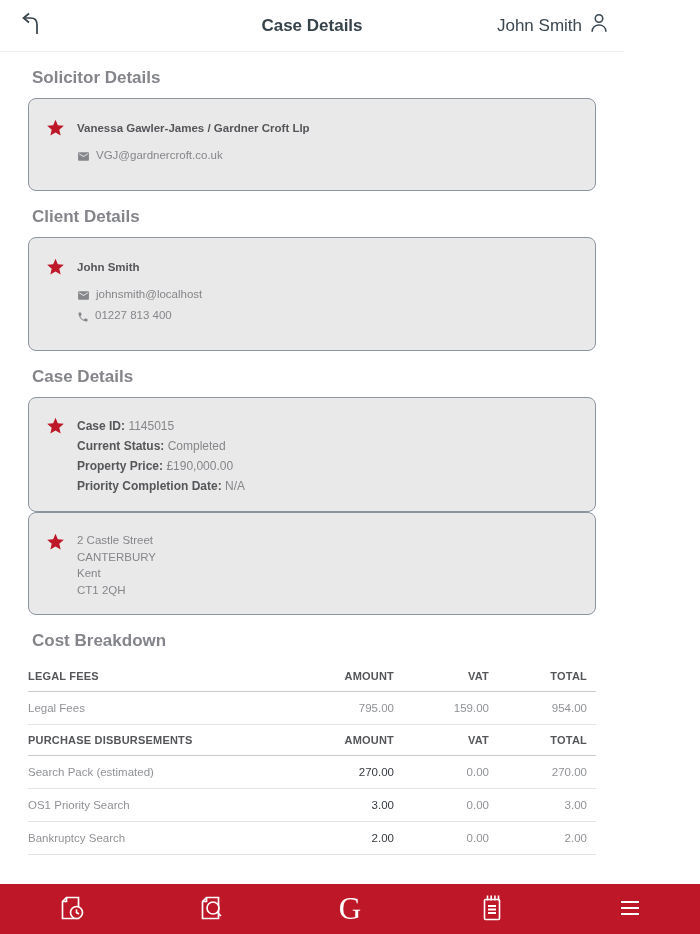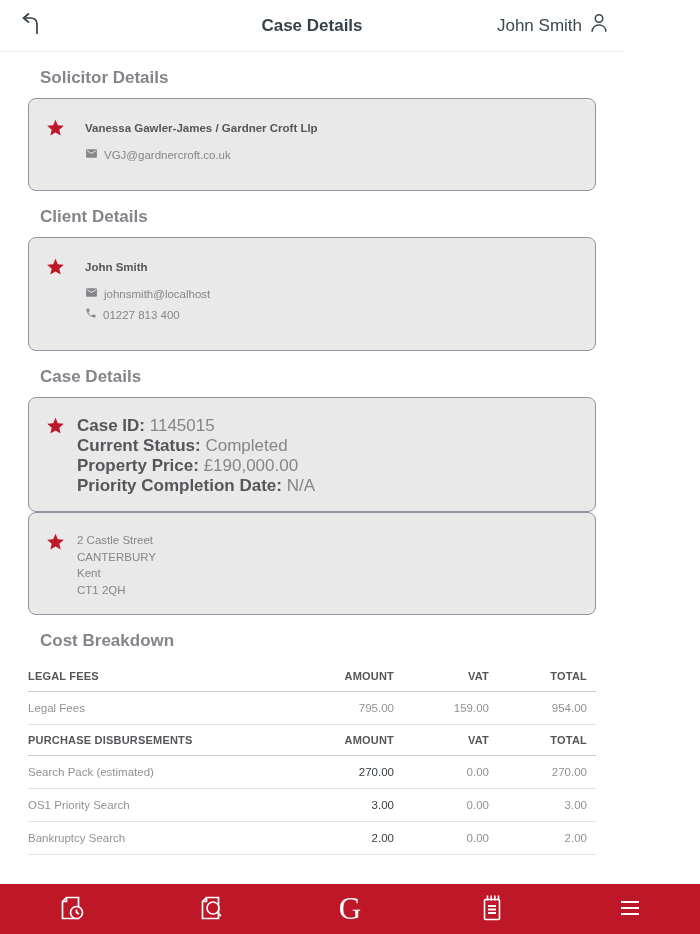--- a/index.html
+++ b/index.html
@@ -10,33 +10,33 @@
   .app-header{position:relative;display:flex;align-items:center;height:52px;
     padding:0 14px;border-bottom:1px solid #ececec;background:#fff;box-sizing:border-box;}
   .back-btn{background:none;border:none;padding:4px;cursor:pointer;display:flex;align-items:center;}
   .page-title{position:absolute;left:0;right:0;text-align:center;font-size:17px;
     font-weight:bold;color:#36424a;pointer-events:none;}
   .user-chip{margin-left:auto;display:flex;align-items:center;gap:6px;font-size:17px;
     color:#3a4750;cursor:pointer;position:relative;z-index:2;}
 
   
   .content{padding:0 28px;}
-  .section-heading{font-size:17px;font-weight:bold;color:#84858a;margin:16px 12px 10px;line-height:20px;}
+  .section-heading{font-size:17px;font-weight:bold;color:#84858a;margin:16px 4px 10px;line-height:20px;}
 
   .card{background:#e9e9e9;border:1.5px solid #8d95a0;border-radius:8px;
     display:flex;align-items:flex-start;box-sizing:border-box;}
   .card .star-wrap{flex:0 0 auto;margin-right:11px;height:20px;display:flex;align-items:center;}
-  .card-contact{padding:19px 16px 22px 16px;gap:8px;}
+  .card-contact{padding:19px 16px 22px 16px;}
   .card-name{font-size:11.5px;font-weight:bold;color:#55565a;line-height:20px;margin-bottom:9px;}
-  .contact-line{display:flex;align-items:flex-start;font-size:11.5px;color:#85868a;
+  .contact-line{display:flex;align-items:flex-end;font-size:11.5px;color:#85868a;
     line-height:16px;margin-bottom:5px;}
   .contact-line svg{margin-right:6px;flex:0 0 auto;}
 
   .card-case{padding:18px 16px 15px 16px;}
-  .kv-line{font-size:17px;line-height:20px;}
+  .kv-line{font-size:12px;line-height:20px;}
   .kv-label{font-weight:bold;color:#55565a;}
   .kv-value{color:#85868a;}
 
   .card-addr{padding:19px 16px 16px 16px;}
   .addr-line{font-size:11.5px;color:#85868a;line-height:16.5px;}
 
   
   table.cost{width:100%;border-collapse:collapse;table-layout:fixed;}
   table.cost th{font-size:11px;font-weight:bold;color:#55565a;padding:9px 0;
     border-bottom:1px solid #c9cacc;text-align:right;letter-spacing:.2px;}

